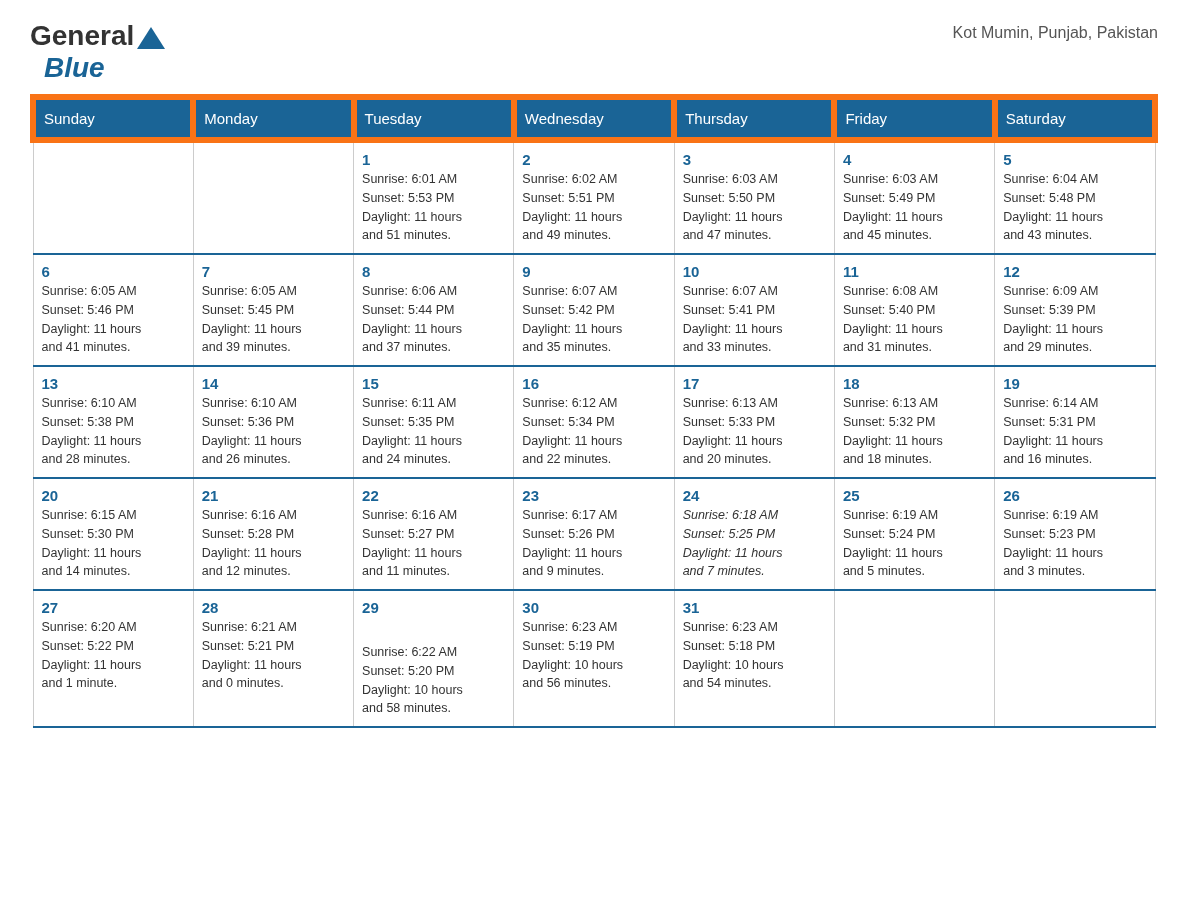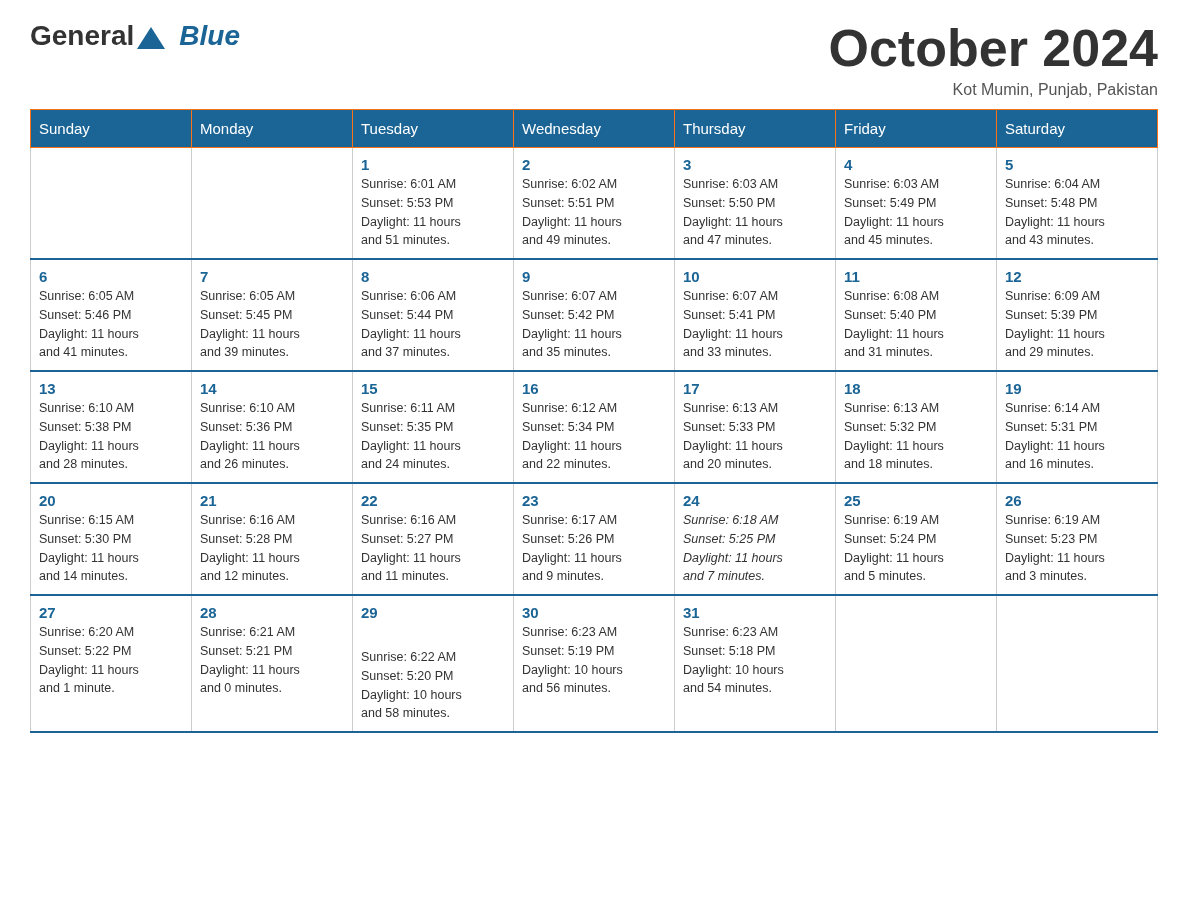--- a/index.html
+++ b/index.html
@@ -12,21 +12,21 @@
       min-height: 918px;
     }
     .header {
       display: flex;
       justify-content: space-between;
       align-items: flex-start;
       margin-bottom: 10px;
     }
     .logo {
       display: flex;
-      flex-direction: row;
+      flex-direction: column;
       align-items: flex-start;
     }
     .logo-general {
       font-size: 28px;
       font-weight: bold;
       color: #333;
     }
     .logo-triangle {
       width: 0;
       height: 0;
@@ -67,21 +67,21 @@
     }
     .calendar thead tr {
       background-color: #1a6496;
       color: #fff;
     }
     .calendar thead th {
       padding: 10px 8px;
       font-size: 15px;
       font-weight: normal;
       text-align: left;
-      border: 1px solid #f97316;
+      border: 6px solid #f97316;
     }
     .calendar tbody tr {
       border-bottom: 2px solid #1a6496;
     }
     .calendar tbody td {
       vertical-align: top;
       padding: 8px 8px;
       border-left: 1px solid #ccc;
       border-right: 1px solid #ccc;
       font-size: 13px;
@@ -113,21 +113,20 @@
   <div class="logo">
     <div class="logo-full">
       <span class="logo-general">General</span>
       <div class="logo-triangle"></div>
     </div>
     <div style="display:flex; align-items:flex-start; margin-left:12px;font-style:italic;">
       <span class="logo-blue">Blue</span>
     </div>
   </div>
   <div class="title-section">
-    <div class="month-title">October 2024</div>
     <div class="location">Kot Mumin, Punjab, Pakistan</div>
   </div>
 </div>
 
 <table class="calendar">
   <thead>
     <tr>
     <th>Sunday</th>
         <th>Monday</th>
         <th>Tuesday</th>

